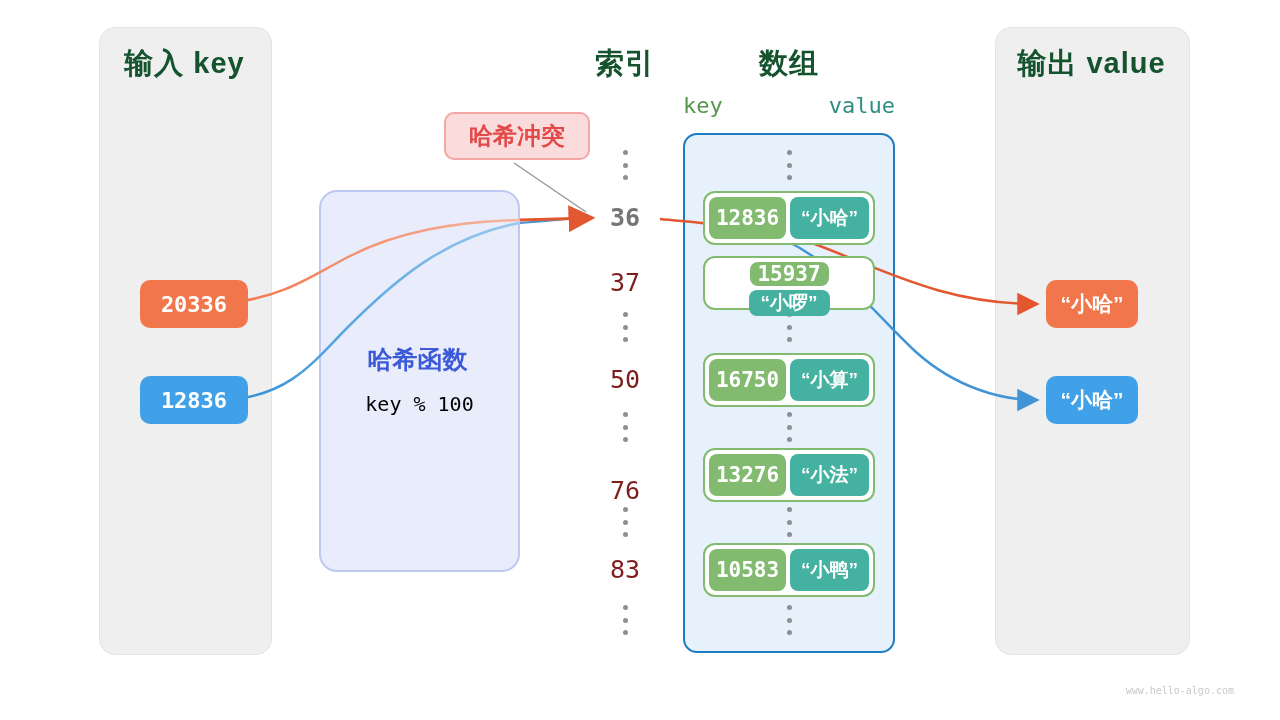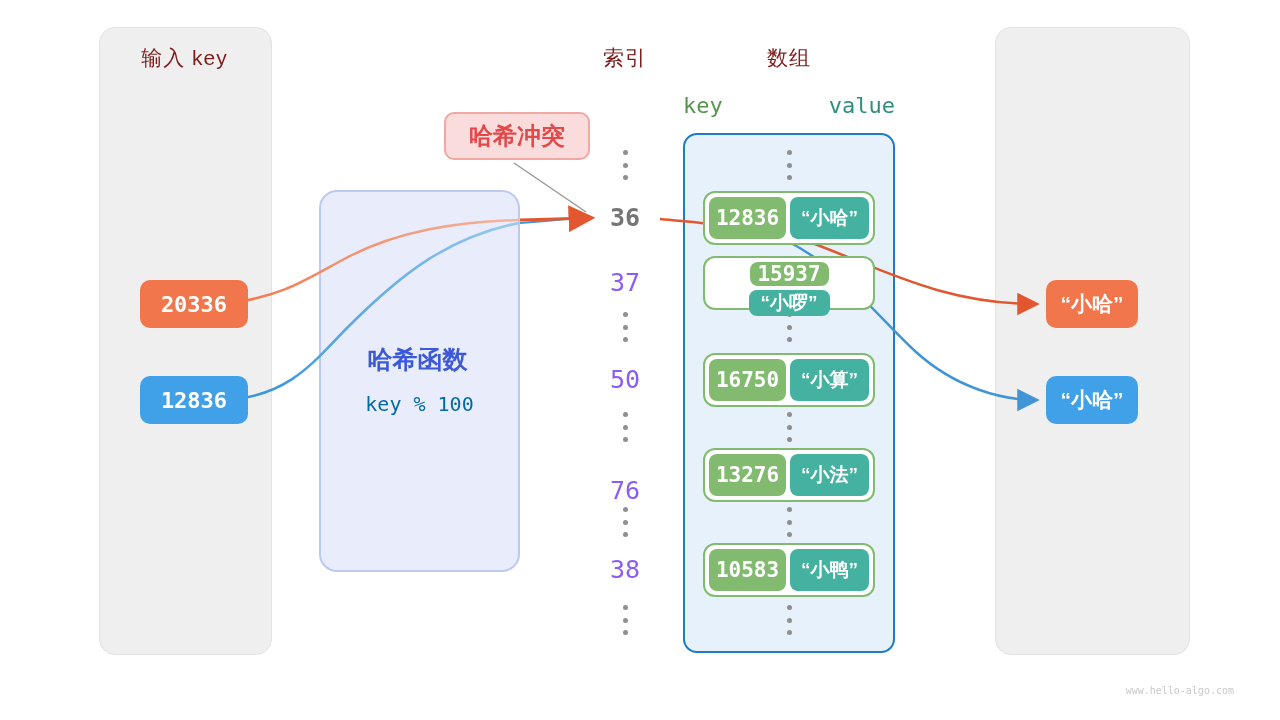--- a/index.html
+++ b/index.html
@@ -15,53 +15,53 @@
     position:absolute;left:319px;top:190px;width:201px;height:382px;z-index:1;
     background:#E9EDFB;border:2px solid #BEC9F1;border-radius:18px;box-sizing:border-box;
   }
   .array-panel{
     position:absolute;left:683px;top:133px;width:212px;height:520px;z-index:1;
     background:#E6F1FB;border:2.5px solid #1E7CC2;border-radius:14px;box-sizing:border-box;
   }
   
   svg.arrows{position:absolute;left:0;top:0;width:1280px;height:720px;z-index:2;}
   .title{
-    position:absolute;z-index:3;text-align:center;color:#7f1d1d;font-weight:normal;font-size:21px;
+    position:absolute;z-index:3;text-align:center;color:#14532d;font-weight:bold;font-size:29px;
     letter-spacing:1px;
   }
   .kv-header{
     position:absolute;left:683px;top:93px;width:212px;z-index:3;display:flex;justify-content:space-between;gap:28px;
     font-family:"DejaVu Sans Mono", monospace;font-size:22px;
   }
   .kv-header .k{color:#55964C;}
   .kv-header .v{color:#2E8F80;}
   .collision{
     position:absolute;left:444px;top:112px;width:146px;height:48px;z-index:3;
     background:#FBDCDC;border:2px solid #F3A7A3;border-radius:10px;box-sizing:border-box;
     color:#E24A4A;font-weight:bold;font-size:24px;display:flex;align-items:center;justify-content:center;
   }
   .hash-name{
     position:absolute;left:319px;top:343px;width:197px;z-index:3;text-align:center;
     color:#3C59D8;font-weight:bold;font-size:25px;
   }
   .hash-formula{
     position:absolute;left:319px;top:392px;width:201px;z-index:3;text-align:center;
-    color:#0369a1;font-size:20px;font-family:"DejaVu Sans Mono", monospace;
+    color:#000000;font-size:20px;font-family:"DejaVu Sans Mono", monospace;
   }
   .chip{
     position:absolute;z-index:3;display:flex;align-items:center;justify-content:center;
     color:#ffffff;font-weight:bold;border-radius:10px;
   }
   .chip.input{left:140px;width:108px;height:48px;font-size:22px;font-family:"DejaVu Sans Mono", monospace;}
   .chip.output{left:1046px;width:92px;height:48px;font-size:21px;}
   .chip.orange{background:#F2764B;}
   .chip.blue{background:#41A1E8;}
   .idx{
     position:absolute;left:595px;width:60px;height:36px;line-height:36px;z-index:3;text-align:center;
-    font-family:"DejaVu Sans Mono", monospace;font-size:25px;color:#8b5cf6;
+    font-family:"DejaVu Sans Mono", monospace;font-size:25px;color:#7f1d1d;
   }
   .idx.active{color:#757575;font-weight:bold;}
   .vdots{
     position:absolute;width:60px;height:30px;z-index:3;display:flex;flex-direction:column;
     align-items:center;justify-content:space-between;
   }
   .vdots i{display:block;width:5px;height:5px;border-radius:50%;background:#8F8F8F;}
   .pair{
     position:absolute;left:703px;width:172px;height:54px;z-index:3;box-sizing:border-box;
     background:#ffffff;border:2px solid #82BB70;border-radius:12px;
@@ -114,20 +114,21 @@
 
     <path d="M 520 223 C 536 222, 548 221, 566 219" fill="none" stroke="#4195D6" stroke-width="2"></path>
     <path d="M 520 220 L 591 218" fill="none" stroke="#E2572F" stroke-width="3" marker-end="url(#ah-o)"></path>
 
     <path d="M 514 163 L 586 212" fill="none" stroke="#999999" stroke-width="1.5"></path>
   </svg>
 
   <div class="title" style="left:99px;top:44px;width:171px;">输入 key</div>
   <div class="title" style="left:565px;top:44px;width:120px;">索引</div>
   <div class="title" style="left:729px;top:44px;width:120px;">数组</div>
+  <div class="title" style="left:995px;top:44px;width:193px;">输出 value</div>
 
   <div class="kv-header">
     <span class="k">key</span>
     <span class="v">value</span>
   </div>
 
   <div class="collision">哈希冲突</div>
 
   <div class="hash-name">哈希函数</div>
   <div class="hash-formula">key % 100</div>
@@ -152,21 +153,21 @@
       <i></i>
       <i></i>
       <i></i>
     </div>
   <div class="idx" style="top:473px;">76</div>
   <div class="vdots" style="left:595px;top:507px;">
       <i></i>
       <i></i>
       <i></i>
     </div>
-  <div class="idx" style="top:552px;">38</div>
+  <div class="idx" style="top:552px;">83</div>
   <div class="vdots" style="left:595px;top:605px;">
       <i></i>
       <i></i>
       <i></i>
     </div>
 
   <div class="vdots" style="left:759px;top:150px;">
       <i></i>
       <i></i>
       <i></i>

